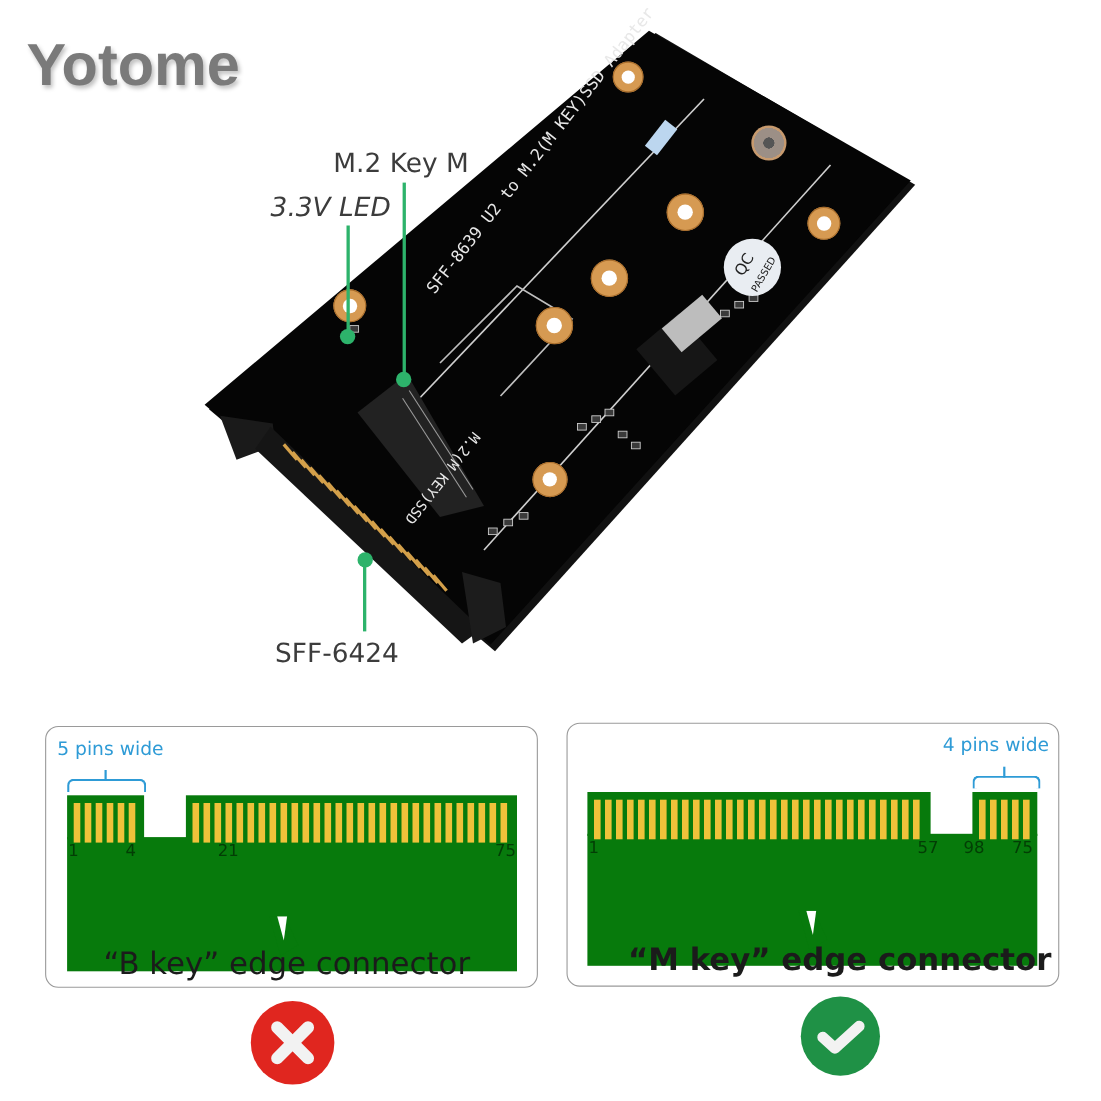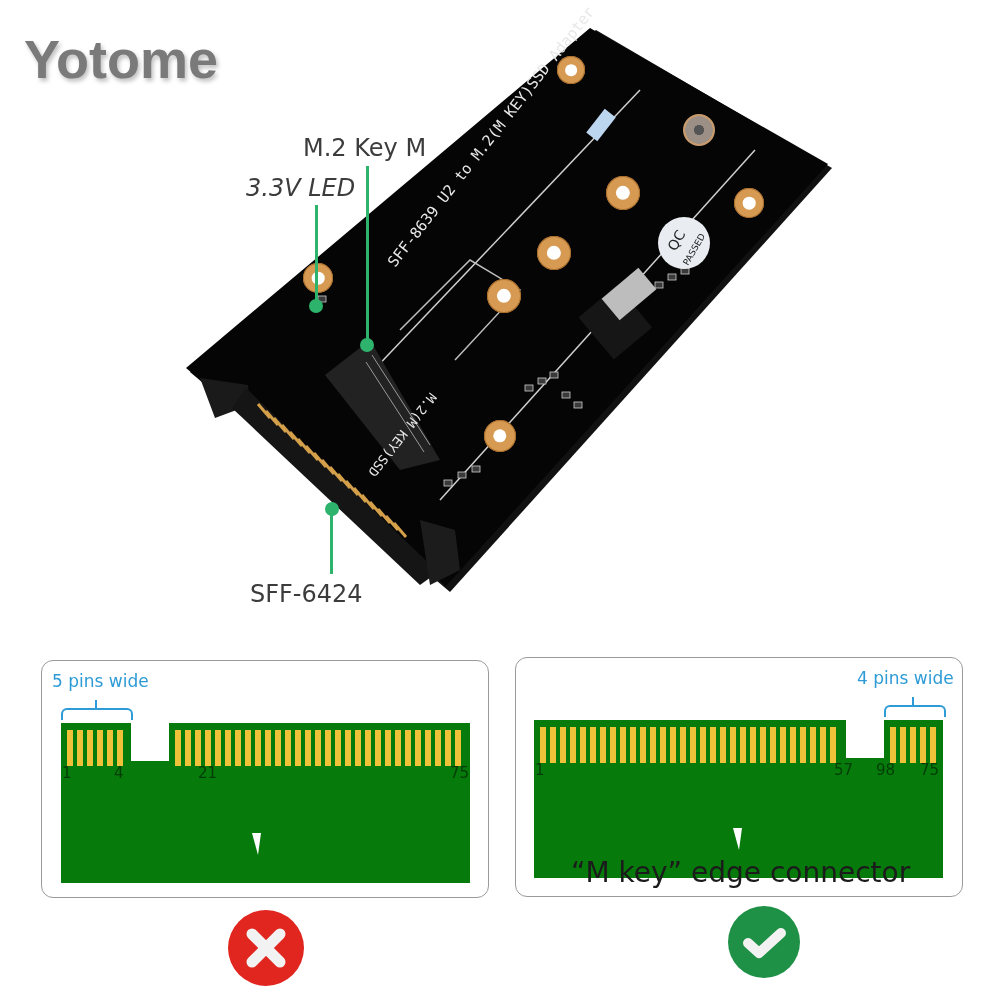--- a/index.html
+++ b/index.html
@@ -164,20 +164,21 @@
   </div>
   <div class="abs pinnum" style="left:20px;top:103px;">1</div>
   <div class="abs pinnum" style="left:72px;top:103px;">4</div>
   <div class="abs pinnum" style="left:128px;top:103px;margin-left:28px;">21</div>
   <div class="abs pinnum" style="left:408px;top:103px;">75</div>
 
   <svg class="abs" style="left:195px;top:172px;" width="40" height="38">
     <polygon points="8,0 22,0 34,26 18,36" fill="#077a0c"></polygon>
     <polygon points="15,0 24,0 21,22" fill="#fff"></polygon>
   </svg>
+  <div class="abs caption" style="left:52px;top:198px;">“B key” edge connector</div>
 </div>
 
 <div class="abs panel" style="left:515px;top:657px;width:446px;height:238px;">
   <div class="abs pins-label" style="left:341px;top:10px;">4 pins wide</div>
   <div class="abs brace" style="left:368px;top:47px;width:58px;"></div>
   <div class="abs brace-tip" style="left:396px;top:39px;"></div>
 
   <div class="abs green" style="left:18px;top:100px;width:409px;height:120px;"></div>
   <div class="abs green" style="left:18px;top:62px;width:312px;height:40px;">
     <div class="pin" style="left:6px"></div>
@@ -219,21 +220,21 @@
       <div class="pin" style="left:46px"></div>
   </div>
   <div class="abs pinnum" style="left:19px;top:103px;">1</div>
   <div class="abs pinnum" style="left:318px;top:103px;">57</div>
   <div class="abs pinnum" style="left:360px;top:103px;">98</div>
   <div class="abs pinnum" style="left:404px;top:103px;">75</div>
   <svg class="abs" style="left:202px;top:170px;" width="40" height="40">
     <polygon points="8,0 22,0 34,26 18,36" fill="#077a0c"></polygon>
     <polygon points="15,0 24,0 21,22" fill="#fff"></polygon>
   </svg>
-  <div class="abs caption" style="left:55px;top:198px;">“M key” edge connector</div>
+  <div class="abs caption" style="left:55px;top:198px;font-weight:bold;">“M key” edge connector</div>
 </div>
 
 <div class="abs" style="left:228px;top:910px;width:76px;height:76px;border-radius:50%;background:#e0261f;">
   <svg width="76" height="76">
       <g stroke="#f2f2f2" stroke-width="11" stroke-linecap="round">
         <line x1="24" y1="24" x2="52" y2="52"></line>
         <line x1="52" y1="24" x2="24" y2="52"></line>
       </g>
     </svg>
 </div>

